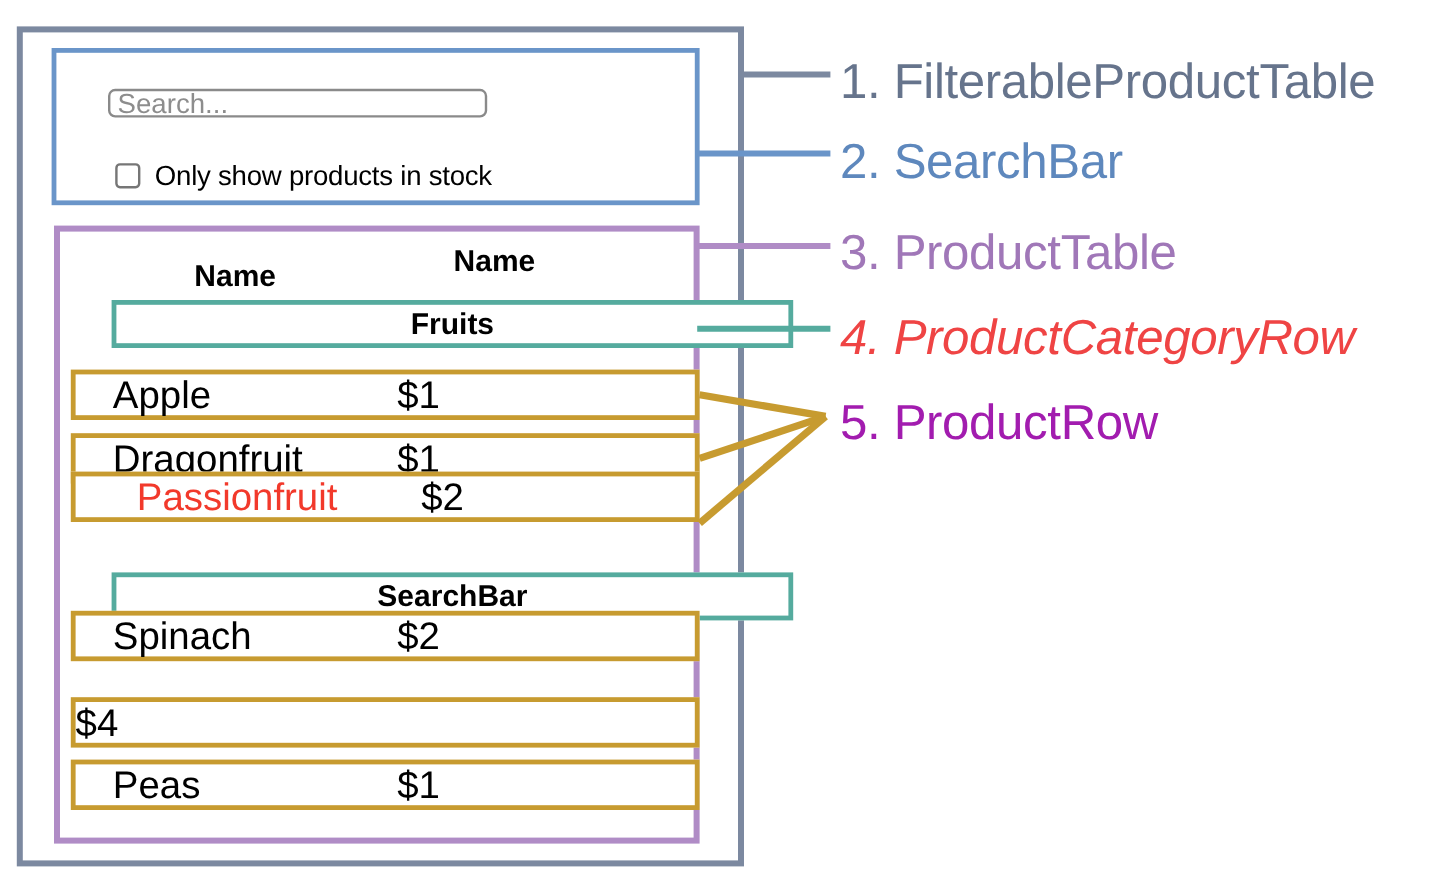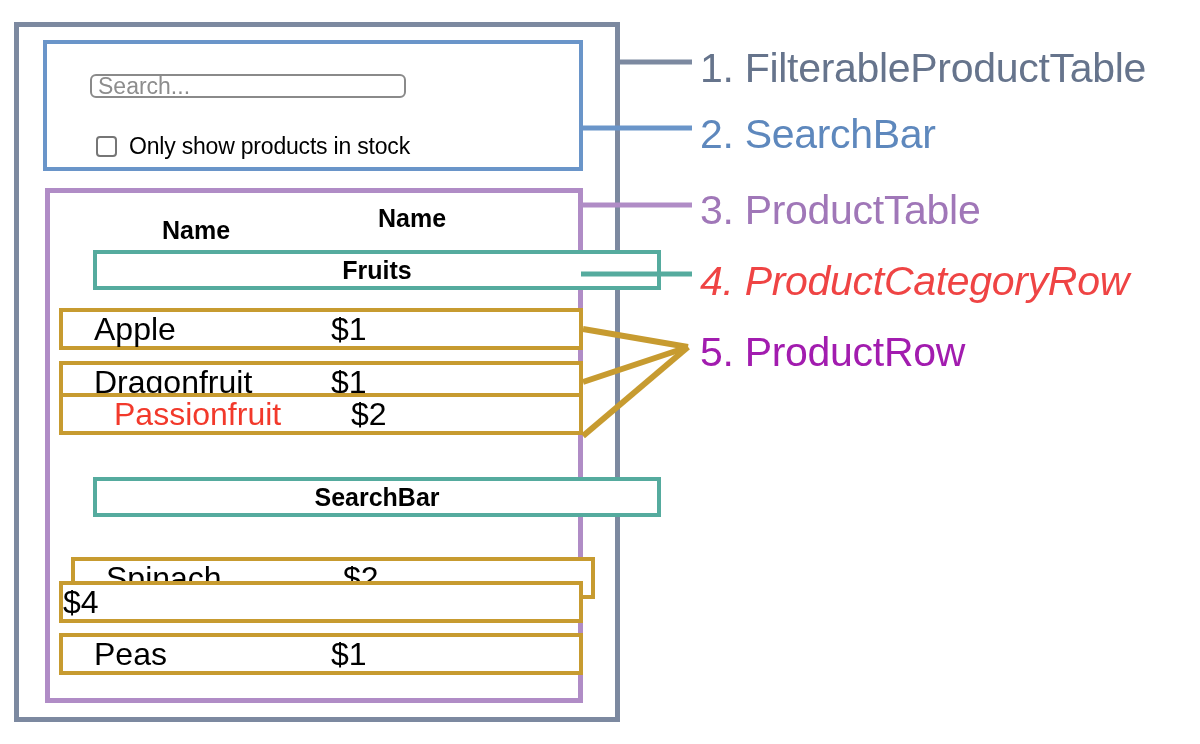--- a/index.html
+++ b/index.html
@@ -186,21 +186,21 @@
     <span class="cell-price">$1</span>
   </div>
 
   <div class="prod-row out-of-stock" style="top:393px;padding-left:20px;">
     <span class="cell-name">Passionfruit</span>
     <span class="cell-price">$2</span>
   </div>
 
   <div class="cat-row" style="top:477px;">SearchBar</div>
 
-  <div class="prod-row" style="top:557px;margin-left:12px;">
+  <div class="prod-row" style="top:509px;">
     <span class="cell-name">Spinach</span>
     <span class="cell-price">$2</span>
   </div>
 
   <div class="prod-row out-of-stock" style="top:581px;">
     <span class="cell-price">$4</span>
   </div>
 
   <div class="prod-row" style="top:633px;">
     <span class="cell-name">Peas</span>

